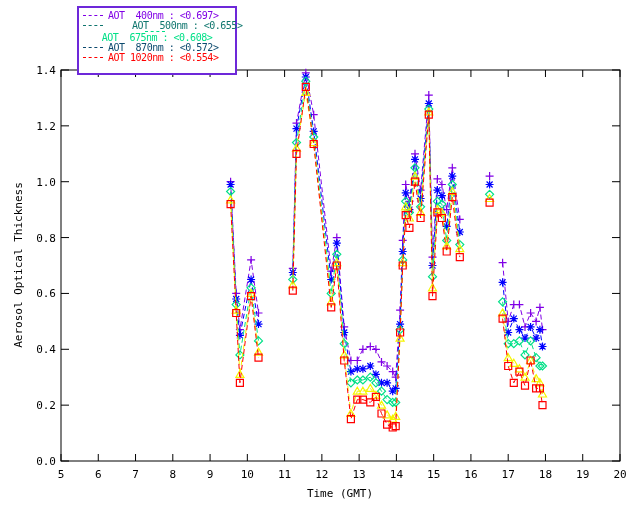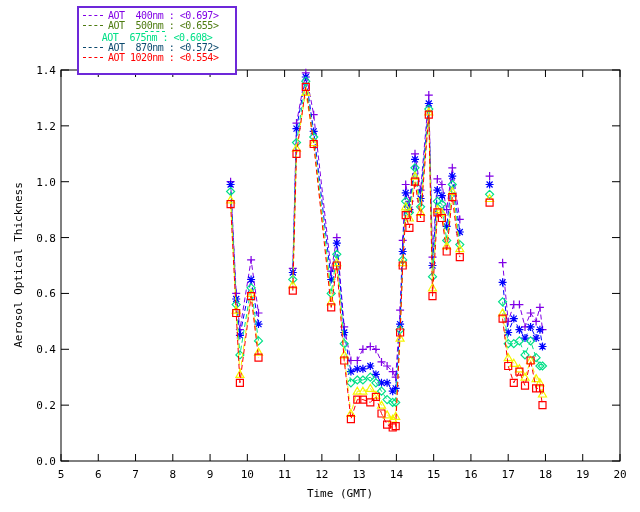--- a/index.html
+++ b/index.html
@@ -131,21 +131,21 @@
           <path d="M502.6 318.6L508.2 366.0L513.8 382.8L519.4 371.6L525.0 385.6L530.6 360.5L536.1 388.4L539.9 388.4L542.5 405.1" stroke-dasharray="5 3"></path>
           <path d="M227.1 200.6h7v7h-7ZM232.7 309.5h7v7h-7ZM236.4 379.3h7v7h-7ZM247.6 292.7h7v7h-7ZM255 354.2h7v7h-7ZM289.3 287.1h7v7h-7ZM293 150.3h7v7h-7ZM302.3 83.3h7v7h-7ZM310.2 140.5h7v7h-7ZM327.7 303.9h7v7h-7ZM333.3 262h7v7h-7ZM340.7 357h7v7h-7ZM347.4 415.6h7v7h-7ZM353.8 396.1h7v7h-7ZM359.4 396.1h7v7h-7ZM366.8 398.9h7v7h-7ZM372.4 393.3h7v7h-7ZM378 410h7v7h-7ZM383.6 421.2h7v7h-7ZM389.2 424h7v7h-7ZM392.2 422.6h7v7h-7ZM396.6 329h7v7h-7ZM399.2 262h7v7h-7ZM402.2 211.7h7v7h-7ZM405.9 224.3h7v7h-7ZM411.5 178.2h7v7h-7ZM417.1 214.5h7v7h-7ZM425.3 111.2h7v7h-7ZM429 292.7h7v7h-7ZM433.9 208.9h7v7h-7ZM438.4 214.5h7v7h-7ZM443.2 248h7v7h-7ZM448.8 193.6h7v7h-7ZM456.3 253.60000000000002h7v7h-7ZM486.1 199.2h7v7h-7ZM499.1 315.1h7v7h-7ZM504.7 362.5h7v7h-7ZM510.29999999999995 379.3h7v7h-7ZM515.9 368.1h7v7h-7ZM521.5 382.1h7v7h-7ZM527.1 357h7v7h-7ZM532.6 384.9h7v7h-7ZM536.4 384.9h7v7h-7ZM539 401.6h7v7h-7Z" stroke-width="1.2"></path>
         </g>
       </g>
   </svg>
 
   <div id="legend">
     <div class="legend-row" style="color: rgb(128, 0, 230);">
       <span class="legend-line"></span><span class="legend-text">AOT  400nm : &lt;0.697&gt;</span>
     </div>
-    <div class="legend-row" style="color: #4d7c0f;">
+    <div class="legend-row" style="color: #0f766e; gap: 24px;">
       <span class="legend-line"></span><span class="legend-text">AOT  500nm : &lt;0.655&gt;</span>
     </div>
     <div class="legend-row" style="color: rgb(0, 224, 135); flex-direction: column;">
       <span class="legend-line"></span><span class="legend-text">AOT  675nm : &lt;0.608&gt;</span>
     </div>
     <div class="legend-row" style="color: #0c4a6e;">
       <span class="legend-line"></span><span class="legend-text">AOT  870nm : &lt;0.572&gt;</span>
     </div>
     <div class="legend-row" style="color: rgb(255, 0, 0);">
       <span class="legend-line"></span><span class="legend-text">AOT 1020nm : &lt;0.554&gt;</span>

